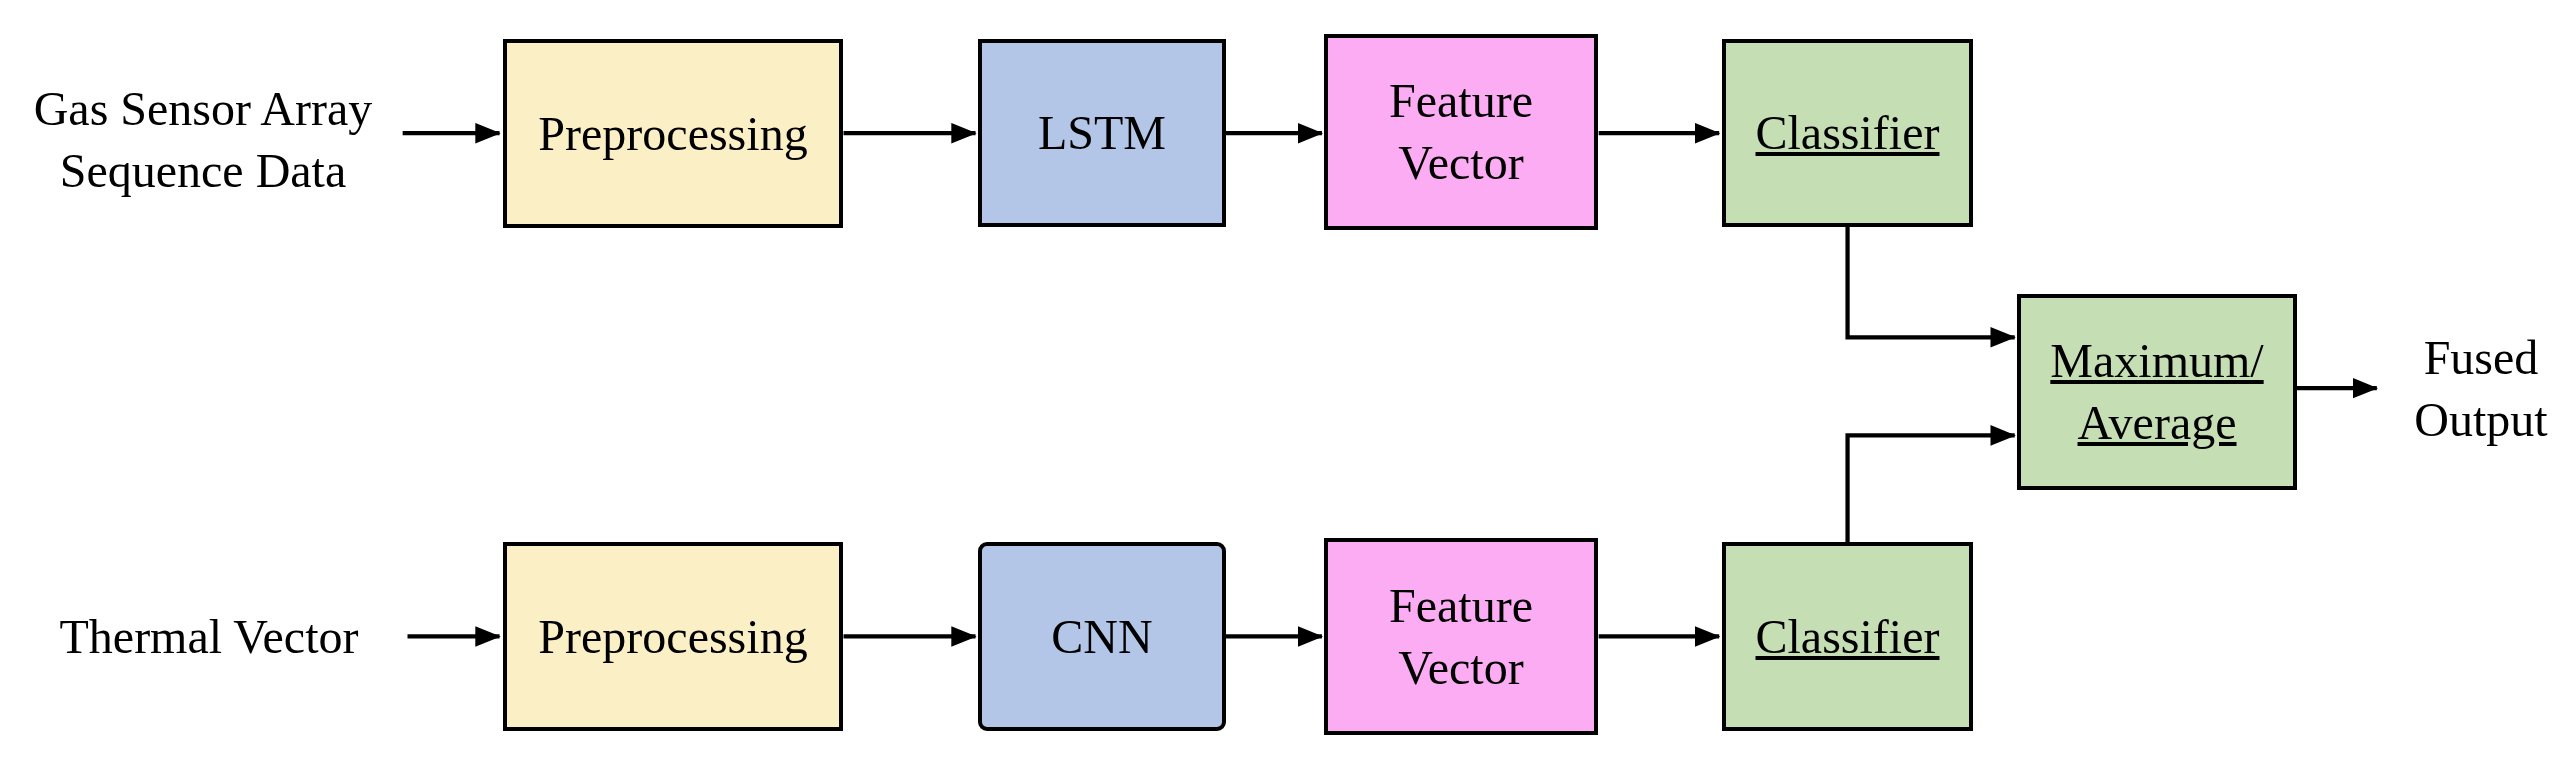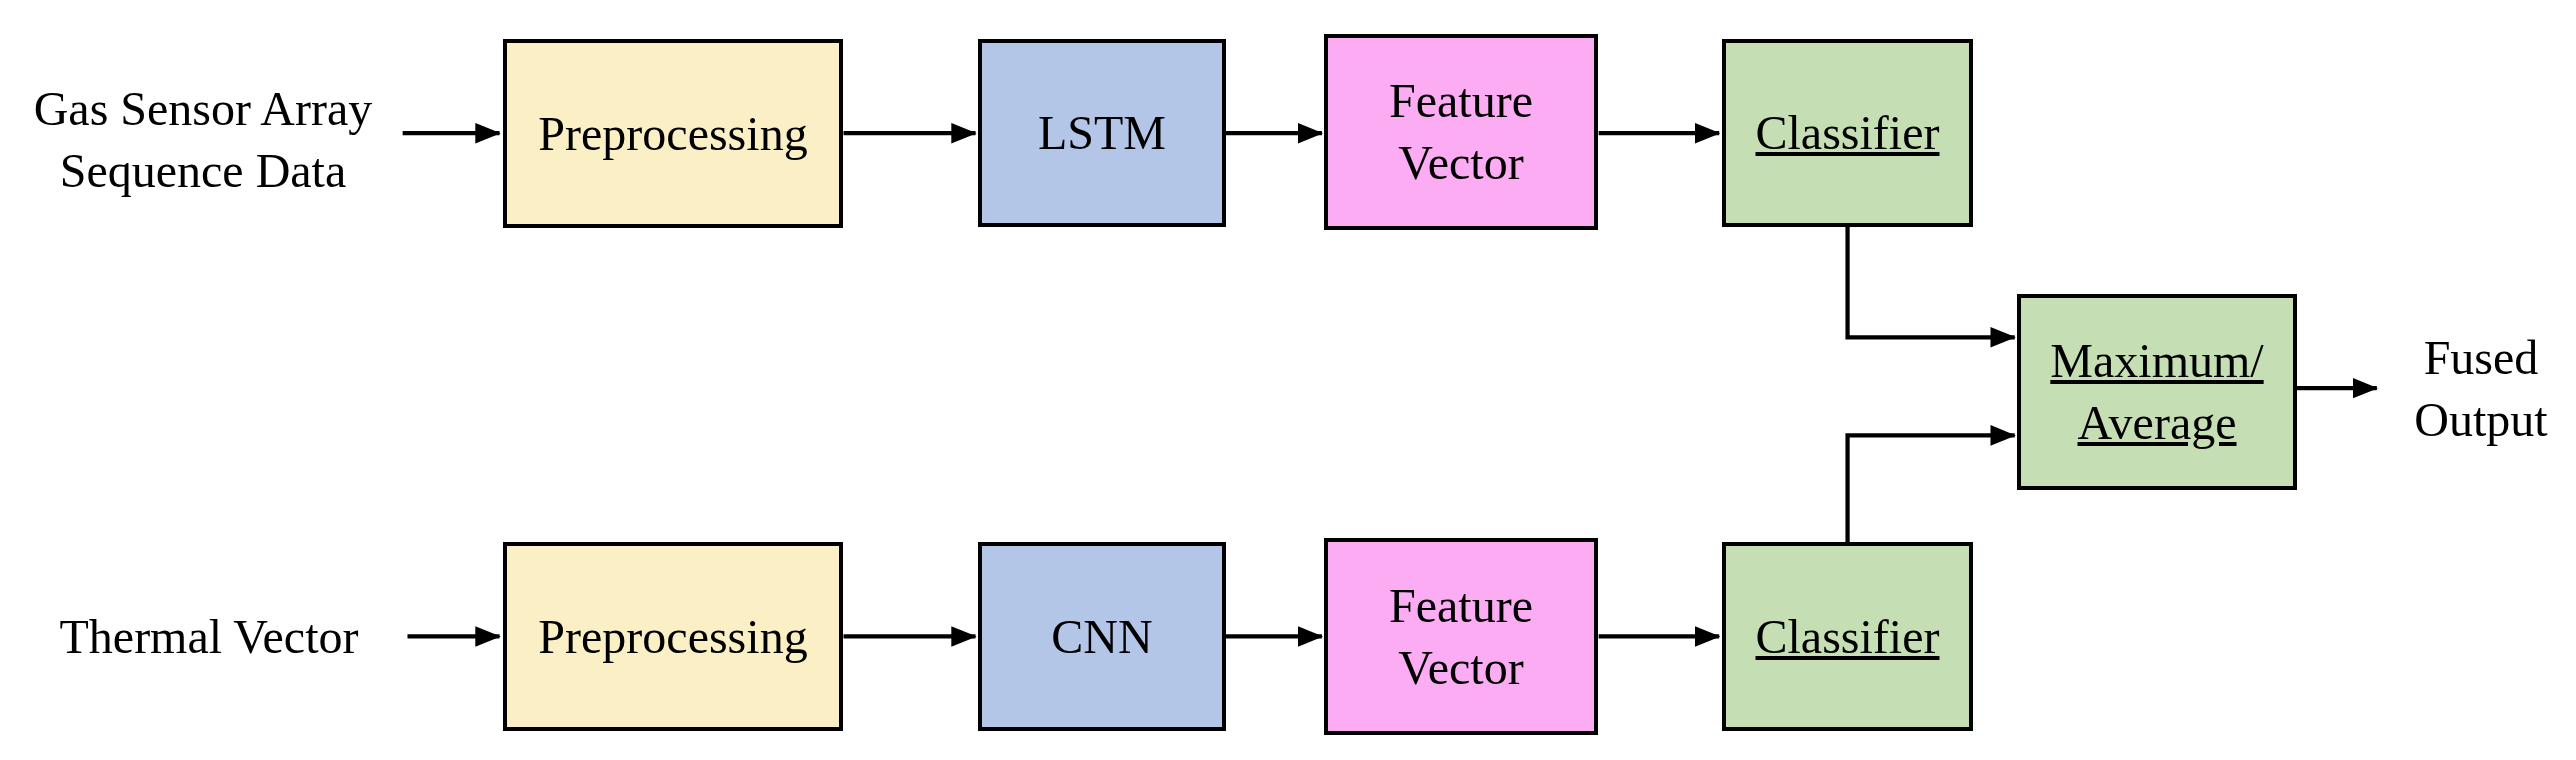--- a/index.html
+++ b/index.html
@@ -47,21 +47,21 @@
   }
   .connector { stroke: var(--color-line, #000000); stroke-width: 7; fill: none; }
 
   
   #box-preprocessing-top    { left: 503px;  top: 39px;  width: 340px; height: 189px; }
   #box-lstm                 { left: 978px; top: 39px;  width: 248px; height: 188px; }
   #box-feature-vector-top   { left: 1324px; top: 34px;  width: 274px; height: 196px; }
   #box-classifier-top       { left: 1722px; top: 39px;  width: 251px; height: 188px; }
   #box-fusion               { left: 2017px; top: 294px; width: 280px; height: 196px; }
   #box-preprocessing-bottom { left: 503px;  top: 542px; width: 340px; height: 189px; }
-  #box-cnn                  { left: 978px; top: 542px; width: 248px; height: 189px; }
+  #box-cnn                  { left: 978px; top: 542px; width: 248px; height: 189px; border-radius: 9px; }
   #box-feature-vector-bottom{ left: 1324px; top: 538px; width: 274px; height: 197px; }
   #box-classifier-bottom    { left: 1722px; top: 542px; width: 251px; height: 189px; }
 
   
   #label-input-top    { left: 6px;   top: 78px;  width: 394px;  height: 124px; }
   #label-input-bottom { left: 21px;   top: 606px; width: 376px;  height: 62px; }
   #label-output       { left: 2366px; top: 327px;  width: 230px;  height: 124px; }
 </style>
 </head>
 <body>

